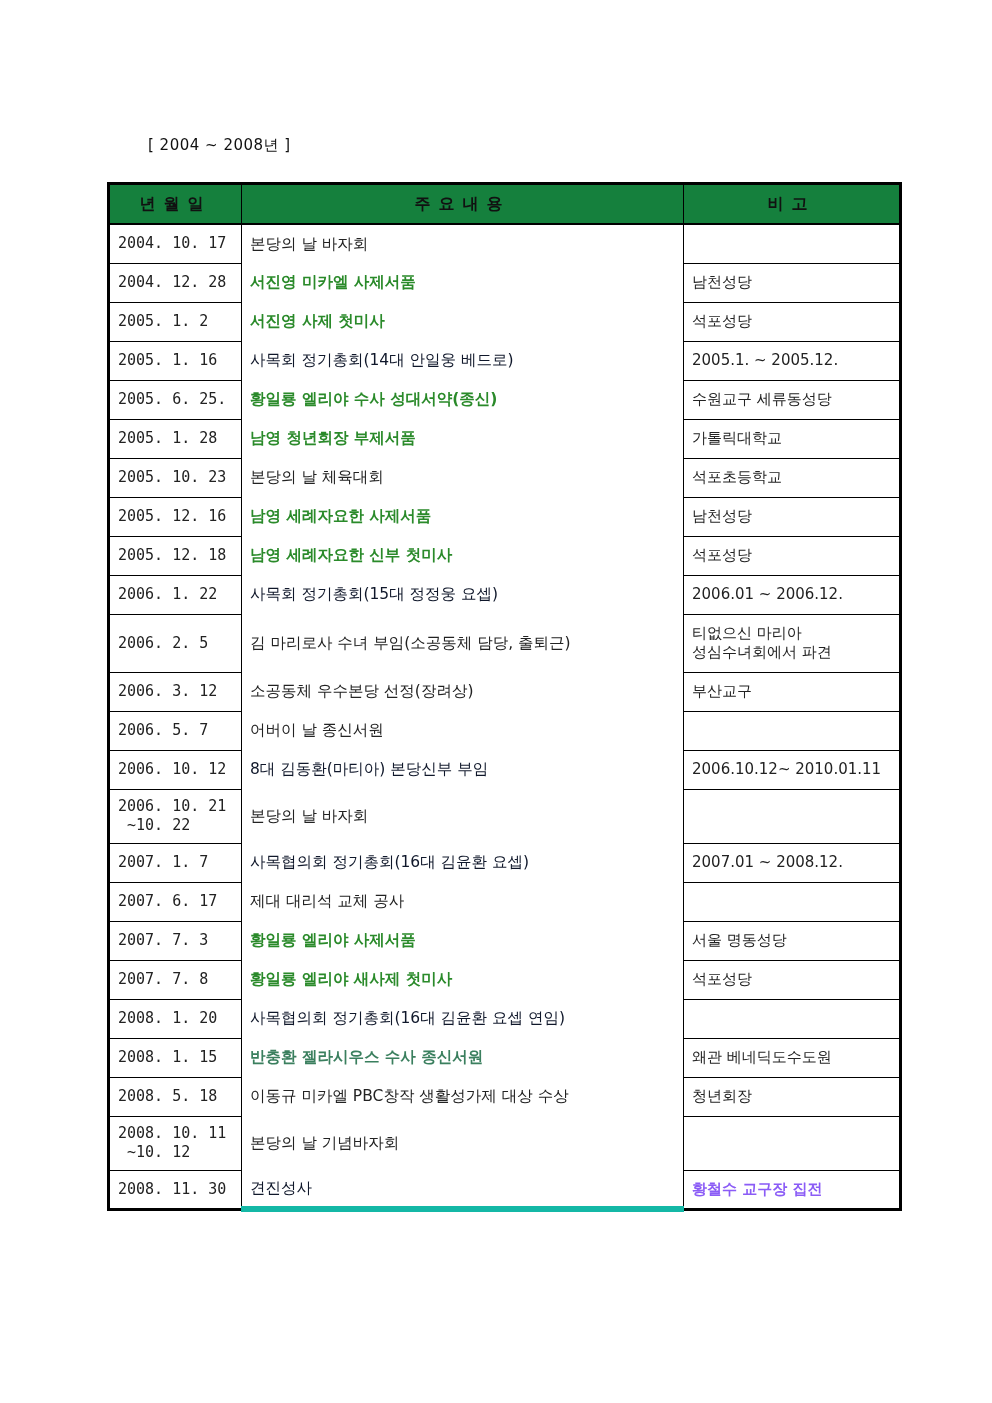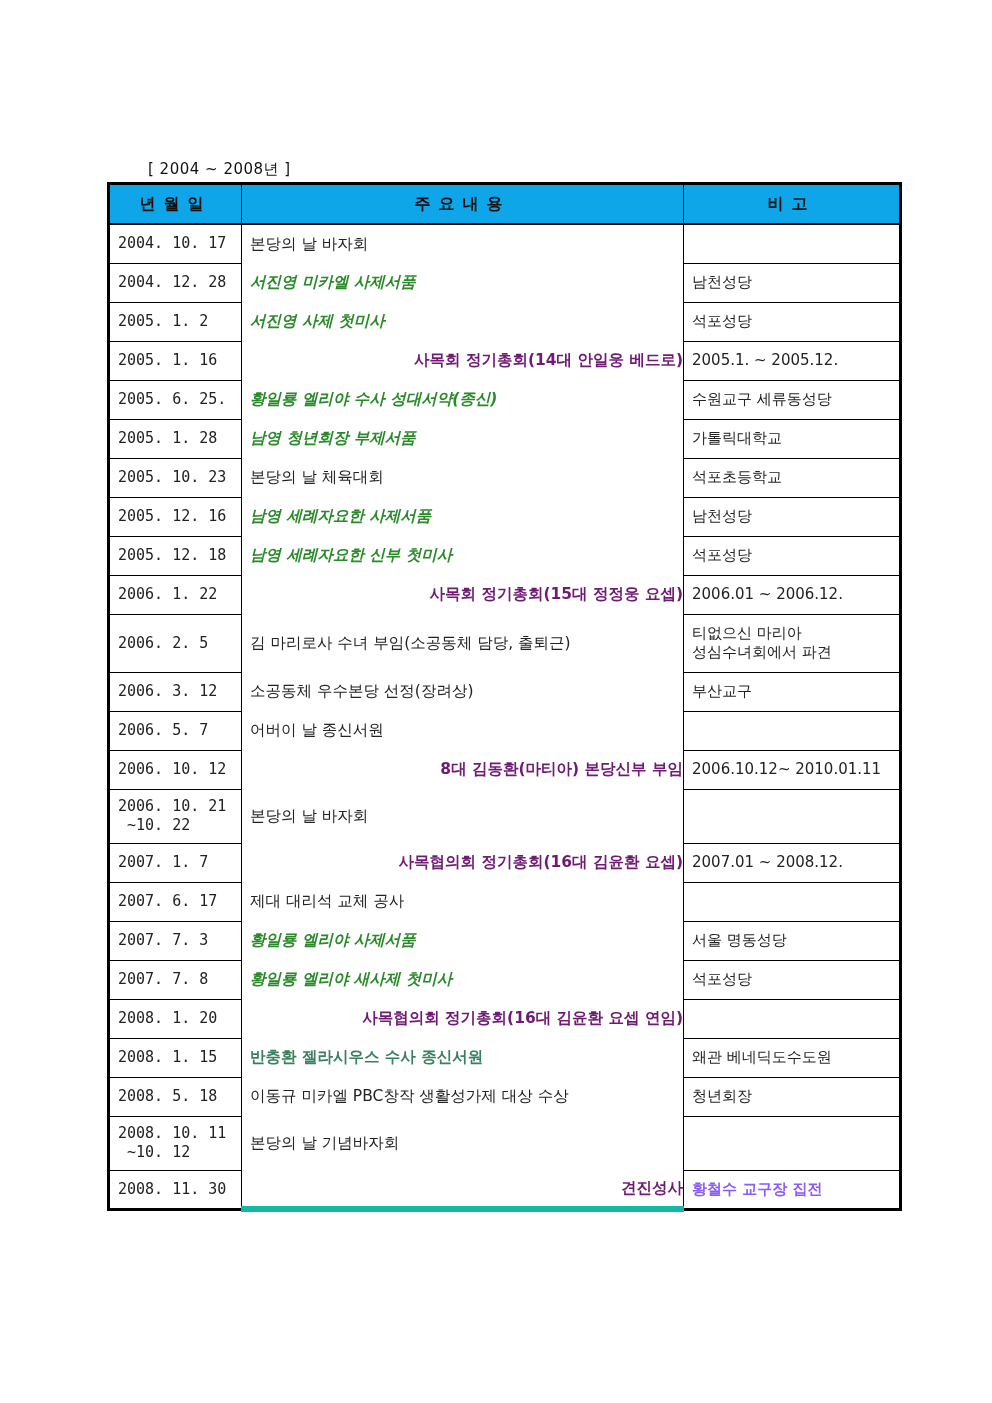--- a/index.html
+++ b/index.html
@@ -1,32 +1,32 @@
 <!DOCTYPE html>
 <html><head>
 <meta charset="utf-8">
 <style>
   html, body { margin: 0; padding: 0; background: #ffffff; }
   body { width: 992px; height: 1403px; position: relative; font-family: "DejaVu Sans", "Liberation Sans", sans-serif; color: #222; }
-  .caption { position: absolute; left: 148px; top: 160px; font-size: 15px; letter-spacing: 0.5px; color: #111; white-space: pre; }
+  .caption { position: absolute; left: 148px; top: 136px; font-size: 15px; letter-spacing: 0.5px; color: #111; white-space: pre; }
   table.timeline { position: absolute; left: 107px; top: 182px; width: 792px; border-collapse: collapse; border: 3px solid #000; table-layout: fixed; }
   col.c-date { width: 133px; }
   col.c-event { width: 442px; }
   col.c-note { width: 217px; }
-  th { background: #0ea5e9; height: 38px; font-size: 16px; font-weight: bold; color: #111; border: 1px solid #000; border-bottom: 2px solid #000; letter-spacing: 8px; padding: 0; text-align: center; }
+  th { background: #15803d; height: 38px; font-size: 16px; font-weight: bold; color: #111; border: 1px solid #000; border-bottom: 2px solid #000; letter-spacing: 8px; padding: 0; text-align: center; }
   td { font-size: 15.5px; padding: 0 0 0 8px; vertical-align: middle; white-space: nowrap; }
   td.date { border-left: 1px solid #000; border-right: 1px solid #000; border-top: 1px solid #000; border-bottom: 1px solid #000; font-family: "DejaVu Sans Mono", "Liberation Mono", monospace; font-size: 15px; color: #222; line-height: 19px; }
   td.event { border-left: 1px solid #000; border-right: 1px solid #000; border-top: none; border-bottom: none; color: #222; }
   td.note { border: 1px solid #000; color: #222; white-space: normal; line-height: 19px; font-size: 15px; margin-top: 44px; }
   tr.row { height: 39px; }
   tr.tall { height: 58px; }
   tr.tall2 { height: 54px; }
-  td.event.green { color: #2a8a2a; font-weight: bold; font-style: italic; }
+  td.event.green { color: #2a8a2a; font-weight: bold; }
   td.event.teal { color: #3a7f5e; font-weight: bold; }
-  td.event.bold { font-weight: bold; color: #701a75; text-align: right; }
+  td.event.bold { font-weight: normal; color: #0f172a; }
   td.note.bold { font-weight: bold; color: #8b5cf6; }
   tr.last td.event { border-bottom: 6px solid #14b8a6; }
 </style>
 </head>
 <body>
 
 <div class="caption">[ 2004 ~ 2008년 ]</div>
 
 <table class="timeline">
   <colgroup>

